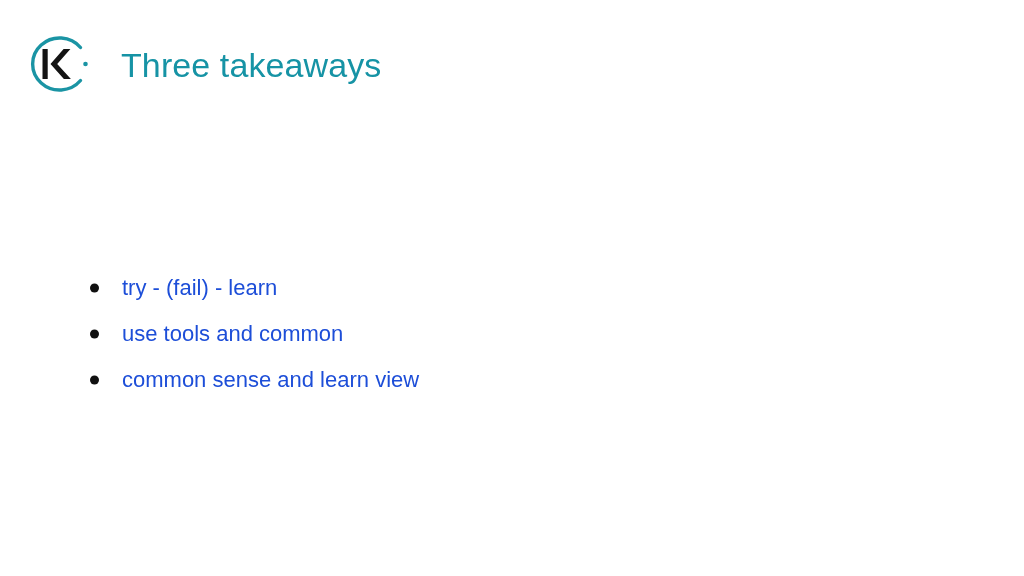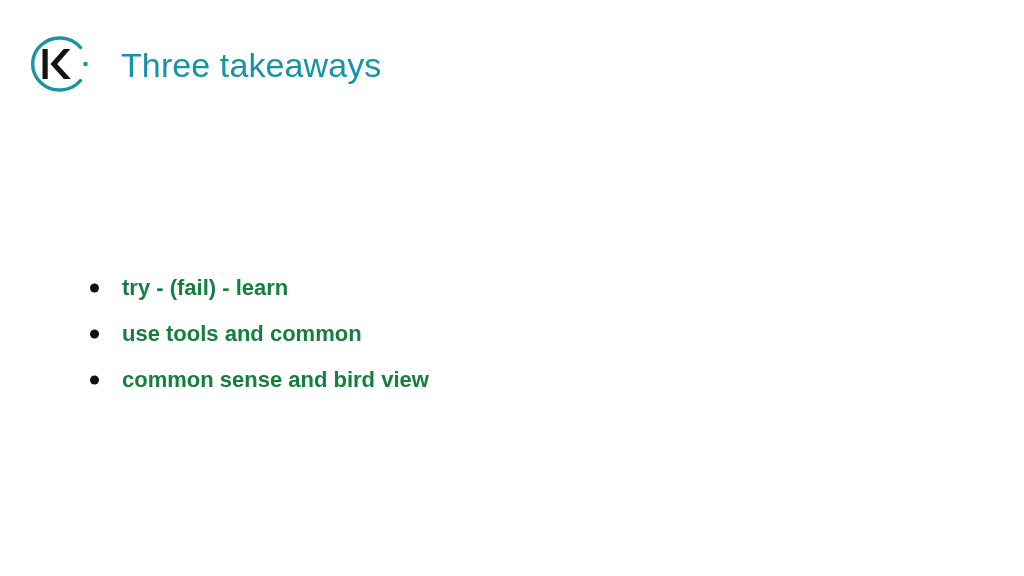--- a/index.html
+++ b/index.html
@@ -81,22 +81,22 @@
     top: 50%;
     transform: translateY(-50%);
     width: 9px;
     height: 9px;
     border-radius: 50%;
     background: #101010;
   }
   .bullet-text {
     font-size: 22px;
     line-height: 28px;
-    font-weight: 700;
-    color: #15803d;
+    font-weight: 400;
+    color: #1d4ed8;
     white-space: nowrap;
   }
 </style>
 </head>
 <body>
 
 <div class="slide">
 
   <div class="slide-header">
 
@@ -125,19 +125,19 @@
         <span class="bullet-text">try - (fail) - learn</span>
       </li>
 
       <li class="bullet-item">
         <span class="bullet-marker"></span>
         <span class="bullet-text">use tools and common</span>
       </li>
 
       <li class="bullet-item">
         <span class="bullet-marker"></span>
-        <span class="bullet-text">common sense and bird view</span>
+        <span class="bullet-text">common sense and learn view</span>
       </li>
 
     </ul>
   </div>
 
 </div>
 
 </body></html>

